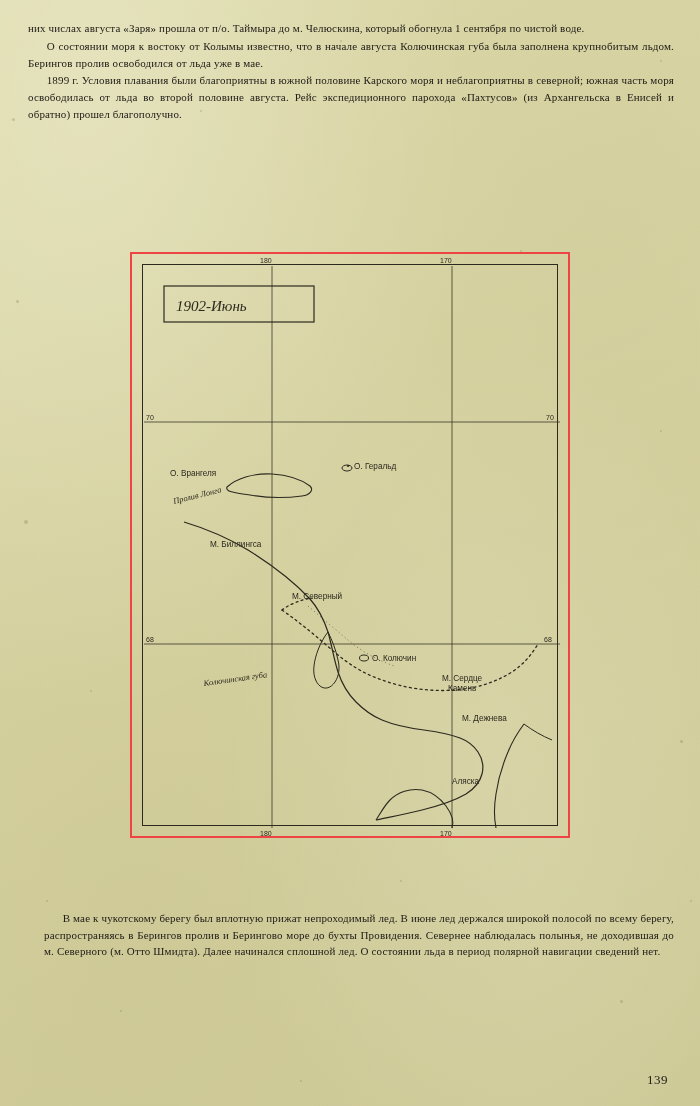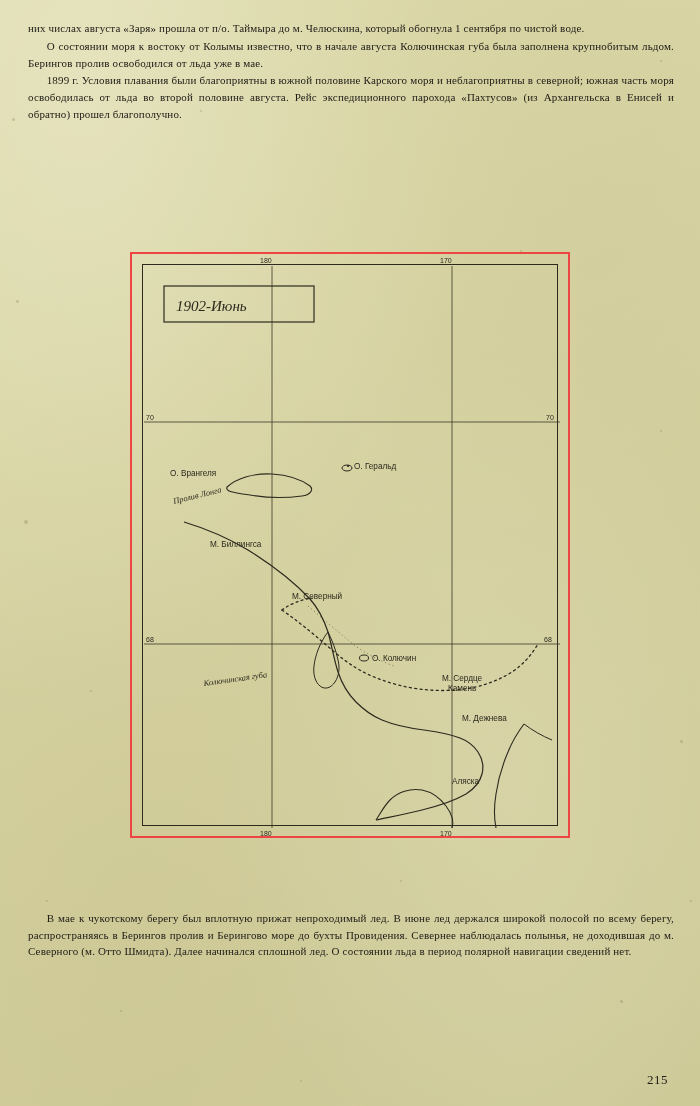--- a/index.html
+++ b/index.html
@@ -49,21 +49,21 @@
     letter-spacing: 0.15px;
   }
   .body-text p {
     margin: 0 0 0.1em 0;
     text-indent: 1.7em;
   }
   .body-text p.noindent {
     text-indent: 0;
   }
   #top-text { top: 20px; }
-  #bottom-text { top: 910px; }
+  #bottom-text { top: 910px; margin-left: 16px; }
 
   
   .figure {
     position: absolute;
     left: 130px;
     top: 252px;
     width: 440px;
   }
   .figure-frame {
     position: relative;
@@ -209,21 +209,21 @@
 
         <circle cx="216" cy="212" r="1.1" fill="#2c2a1f"></circle>
       </svg>
     </div>
   </div>
 
   <div class="body-text" id="bottom-text">
     <p>В мае к чукотскому берегу был вплотную прижат непроходимый лед. В июне лед держался широкой полосой по всему берегу, распространяясь в Берингов пролив и Берингово море до бухты Провидения. Севернее наблюдалась полынья, не доходившая до м. Северного (м. Отто Шмидта). Далее начинался сплошной лед. О состоянии льда в период полярной навигации сведений нет.</p>
   </div>
 
-  <div class="page-number">215</div>
+  <div class="page-number">139</div>
 </div>
 
 <div class="speck" style="left: 12px; top: 118px; width: 3px; height: 3px;"></div>
 <div class="speck" style="left: 660px; top: 60px; width: 2px; height: 2px;"></div>
 <div class="speck" style="left: 24px; top: 520px; width: 4px; height: 4px;"></div>
 <div class="speck" style="left: 680px; top: 740px; width: 3px; height: 3px;"></div>
 <div class="speck" style="left: 46px; top: 900px; width: 2px; height: 2px;"></div>
 <div class="speck" style="left: 300px; top: 1080px; width: 2px; height: 2px;"></div>
 <div class="speck" style="left: 620px; top: 1000px; width: 3px; height: 3px;"></div>
 <div class="speck" style="left: 90px; top: 690px; width: 2px; height: 2px;"></div>

